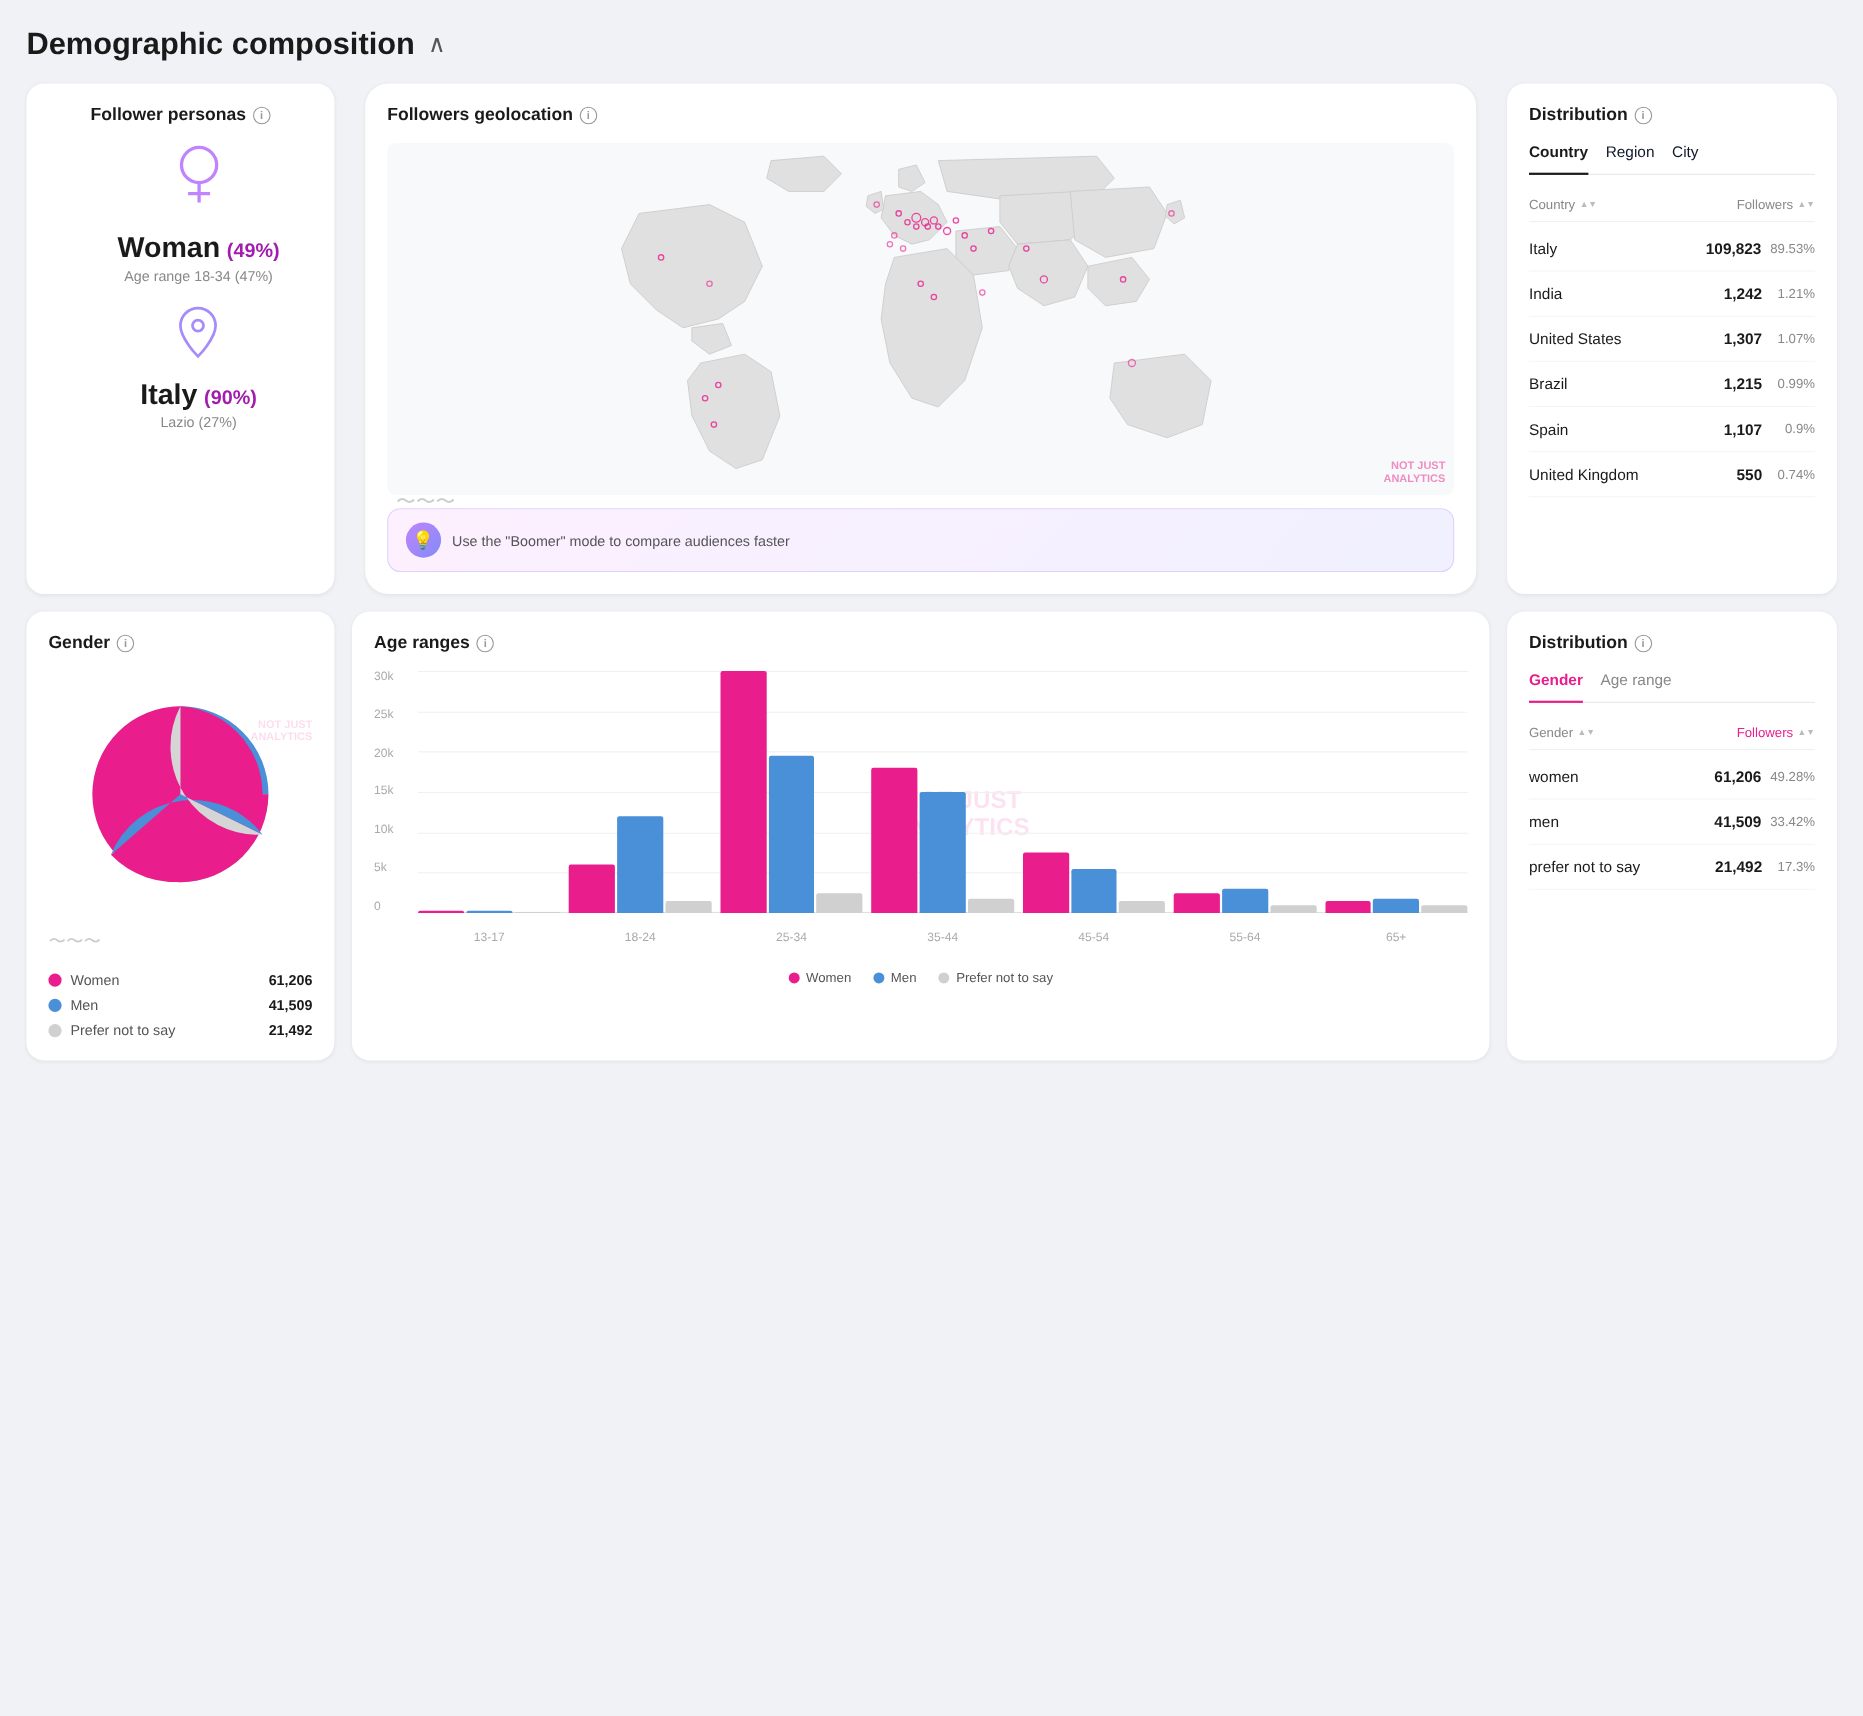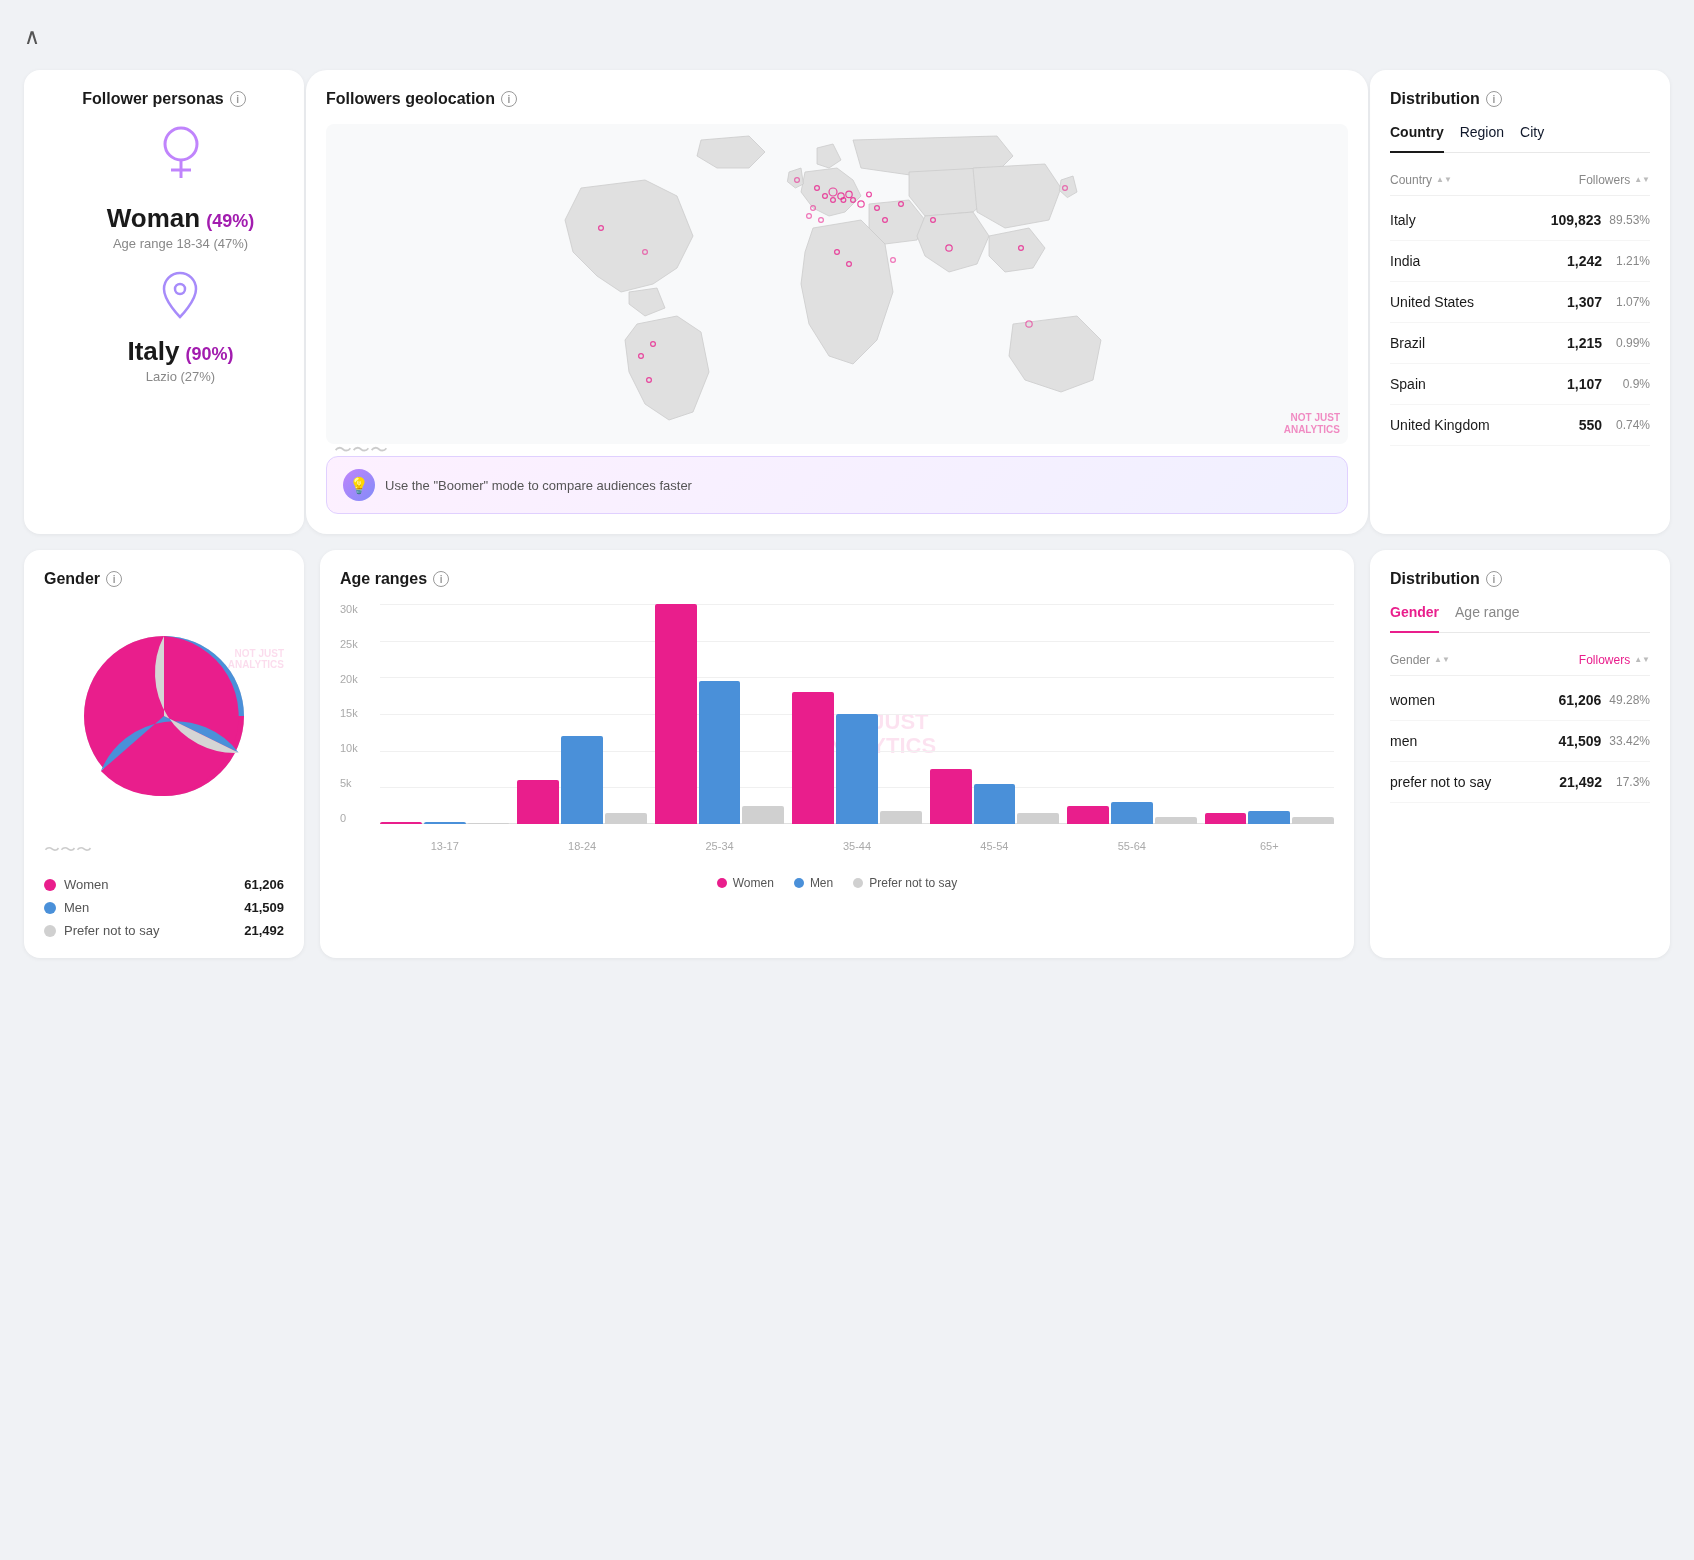--- a/index.html
+++ b/index.html
@@ -20,21 +20,21 @@
       font-weight: 700;
       color: #1a1a1a;
     }
     .chevron {
       font-size: 22px;
       color: #555;
     }
     .grid-top {
       display: grid;
       grid-template-columns: 280px 1fr 300px;
-      gap: 2px;
+      gap: 28px;
       margin-bottom: 16px;
     }
     .grid-bottom {
       display: grid;
       grid-template-columns: 280px 1fr 300px;
       gap: 16px;
     }
     .card {
       background: #fff;
       border-radius: 16px;
@@ -372,20 +372,21 @@
       margin-bottom: -9px;
     }
     .dist-col-label.pink {
       color: #e91e8c;
     }
   </style>
 </head>
 <body>
 
 <div class="page-header">
+  <h1 class="page-title">Demographic composition</h1>
   <span class="chevron">∧</span>
 </div>
 
 <div class="grid-top">
 
   <div class="card persona-card">
     <div class="card-title">
       <span>Follower personas</span>
       <span class="info-icon">i</span>
     </div>

